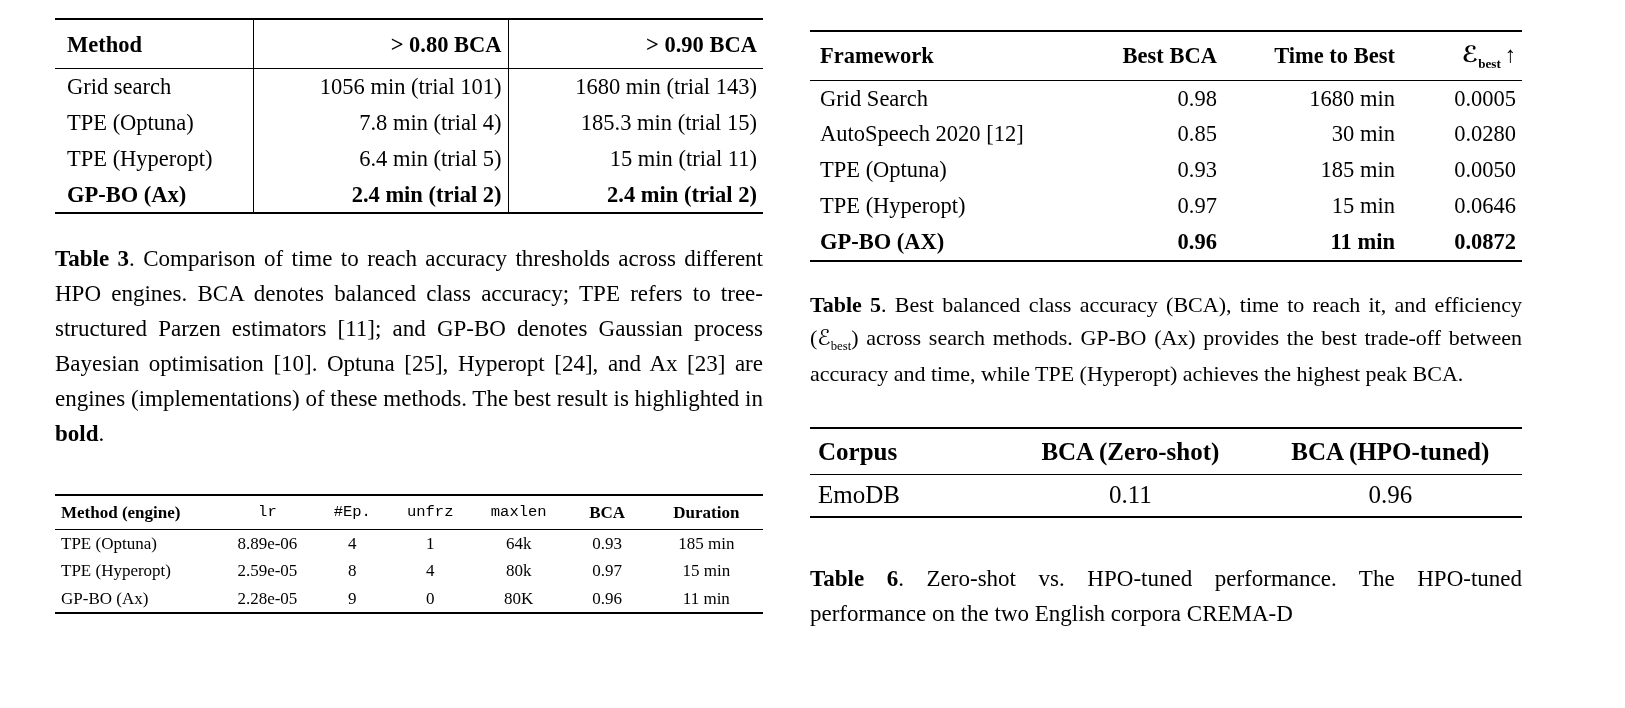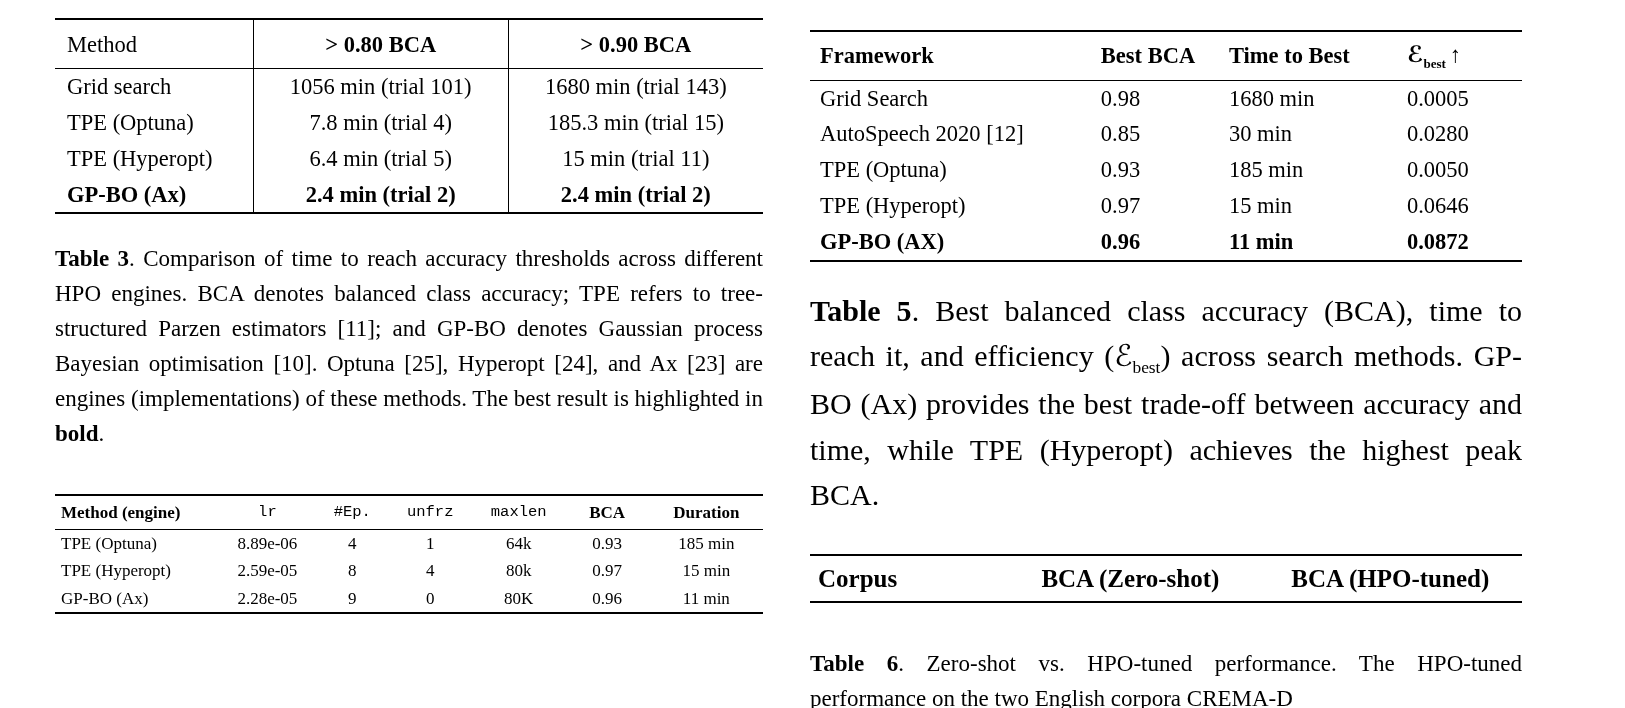--- a/index.html
+++ b/index.html
@@ -18,22 +18,22 @@
   th, td { line-height: 1.15; }
   .al { text-align: left !important; }
   .bold-row td { font-weight: bold; }
 
   
   .t3 {
     font-size: 22.5px;
     border-top: 2.5px solid #000;
     border-bottom: 2.5px solid #000;
   }
-  .t3 th, .t3 td { text-align: center; padding: 5px 6px; }
-  .t3 thead th { border-bottom: 1.5px solid #000; padding: 12px 6px 10px 6px; font-weight: normal; }
+  .t3 th, .t3 td { text-align: right; padding: 5px 6px; }
+  .t3 thead th { border-bottom: 1.5px solid #000; padding: 12px 6px 10px 6px; font-weight: bold; }
   .t3 thead th.bold-h { font-weight: bold; }
   .t3 .vline { border-left: 1.5px solid #000; }
   .t3 .al { padding-left: 12px; }
 
   
   .caption {
     font-size: 23px;
     line-height: 1.52;
     text-align: justify;
     margin-top: 28px;
@@ -57,38 +57,38 @@
   }
   .t4 .al { padding-left: 6px; }
 
   
   .t5 {
     font-size: 22.5px;
     border-top: 2.5px solid #000;
     border-bottom: 2.5px solid #000;
     margin-top: 12px;
   }
-  .t5 th, .t5 td { text-align: left; padding: 5px 6px; }
+  .t5 th, .t5 td { text-align: right; padding: 5px 6px; }
   .t5 thead th { border-bottom: 1.5px solid #000; padding: 10px 6px 9px 6px; font-weight: bold; }
   .t5 .al { padding-left: 10px; }
   .scriptE { font-family: "DejaVu Serif", "DejaVu Sans", serif; font-style: italic; }
   .arrow-up { margin-left: 4px; }
 
   
   .t6 {
     font-size: 25px;
     border-top: 2.5px solid #000;
     border-bottom: 2px solid #000;
     margin-top: 36px;
   }
   .t6 th, .t6 td { text-align: center; padding: 6px 6px; }
   .t6 thead th { border-bottom: 1.5px solid #000; padding: 9px 6px 8px 6px; font-weight: bold; }
   .t6 .al { padding-left: 8px; }
 
-  .cap-t5 { margin-top: 26px; font-size: 30px; }
+  .cap-t5 { margin-top: 26px; font-size: 22px; }
   .cap-t6 { margin-top: 44px; }
 </style>
 </head>
 <body>
 
 <div class="page">
 
   <div class="col col-left">
 
     <table class="t3">
@@ -248,20 +248,25 @@
           <col style="width:37%">
       </colgroup>
       <thead>
         <tr>
           <th class="al">Corpus</th>
           <th>BCA (Zero-shot)</th>
           <th>BCA (HPO-tuned)</th>
         </tr>
       </thead>
       <tbody>
+        <tr>
+          <td class="al">EmoDB</td>
+          <td>0.11</td>
+          <td>0.96</td>
+        </tr>
       </tbody>
     </table>
 
     <p class="caption cap-t6">
       <span class="cap-label">Table 6</span><span>. Zero-shot vs. HPO-tuned performance. The HPO-tuned performance on the two English corpora CREMA-D</span>
     </p>
 
   </div>
 </div>
 

